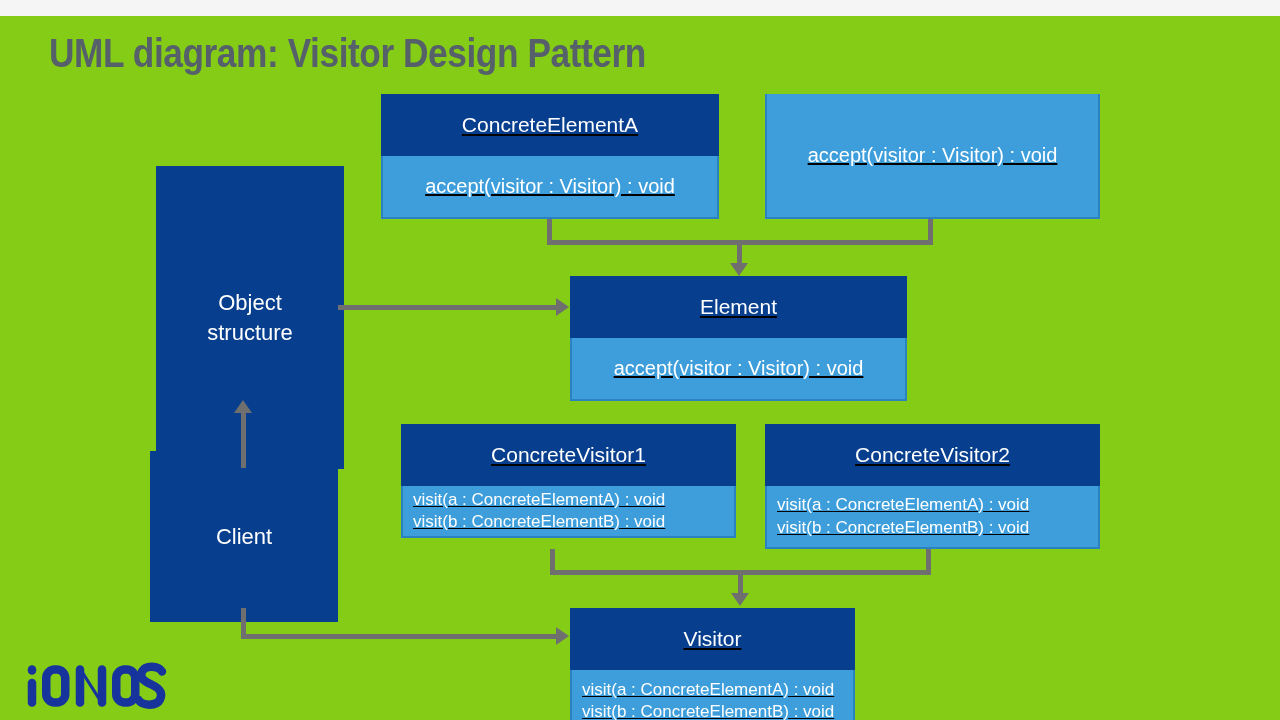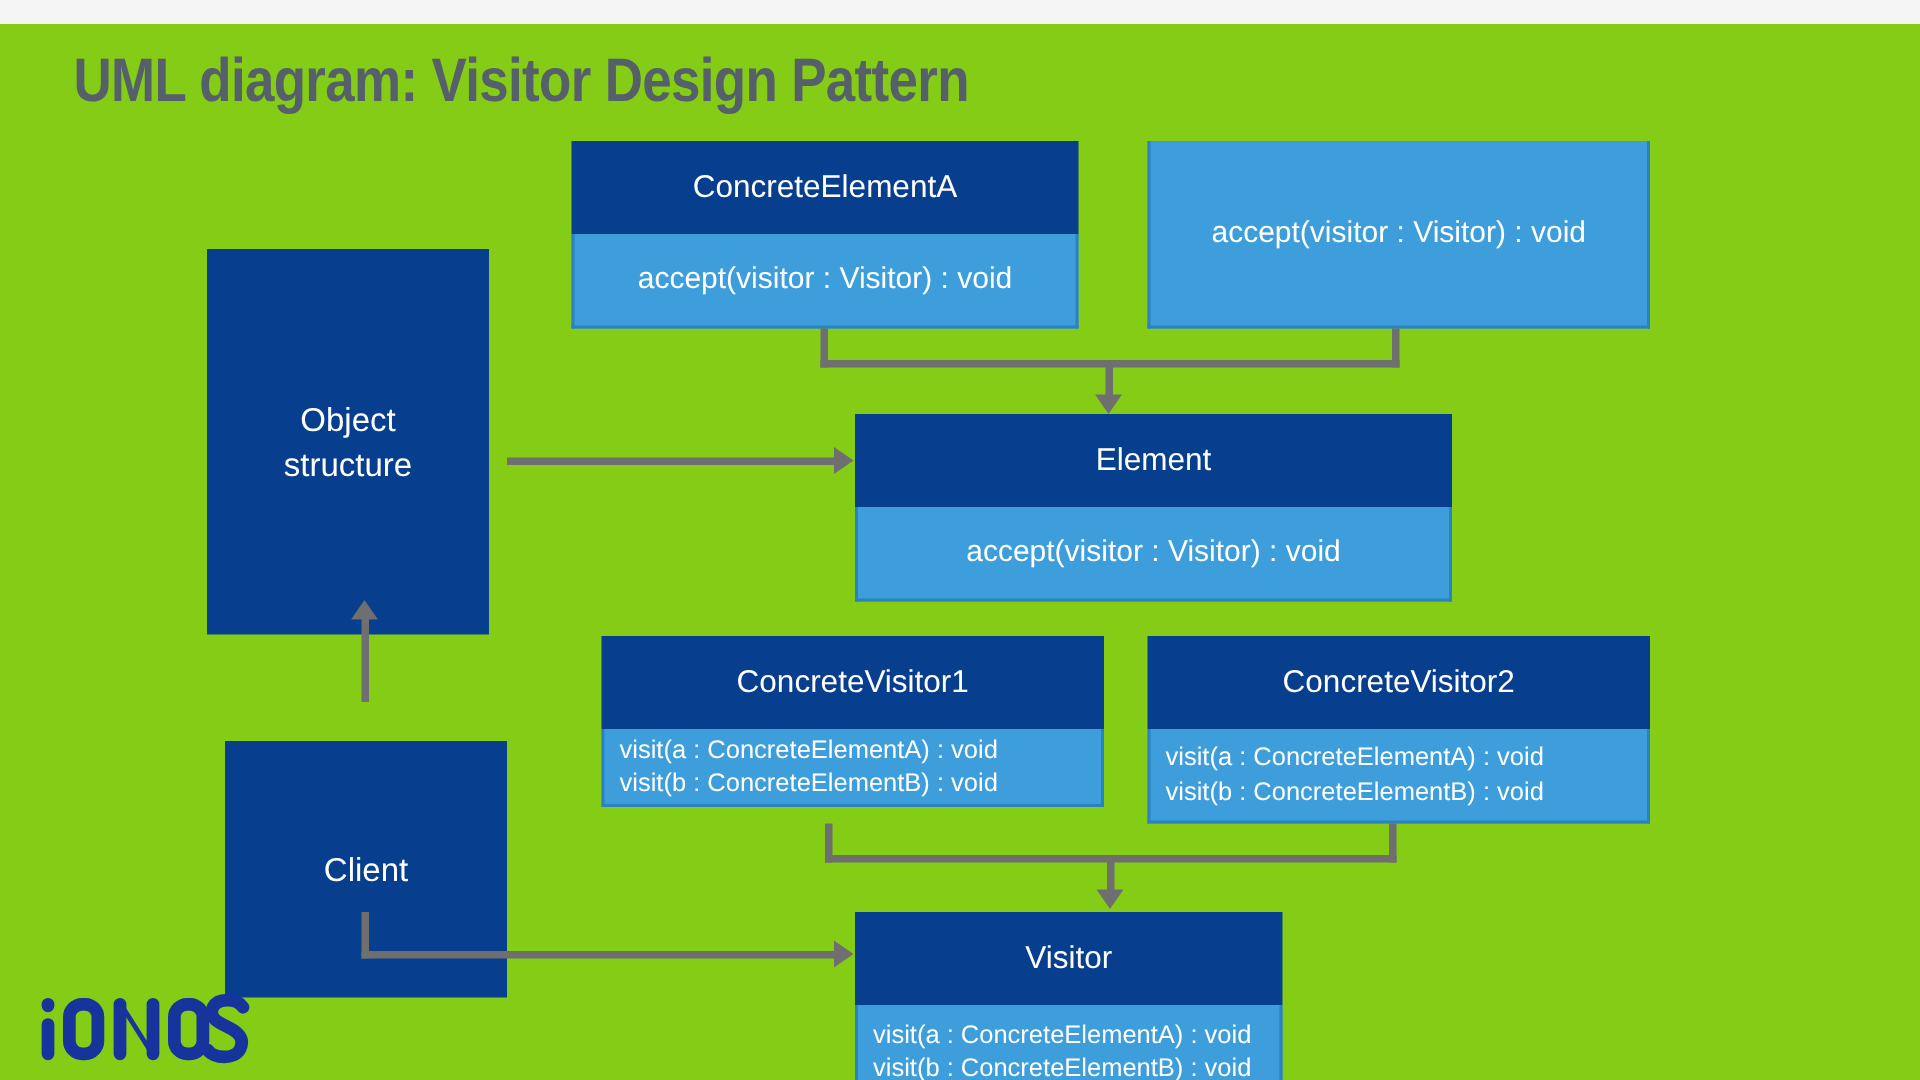--- a/index.html
+++ b/index.html
@@ -9,21 +9,21 @@
     font-family:"Liberation Sans", sans-serif;
     margin-top:16px;
   }
   .title {
     position:absolute; left:49px; top:14px;
     font-size:41px; font-weight:bold; color:#55606a;
     letter-spacing:-0.5px; white-space:nowrap;
     transform:scaleX(0.86); transform-origin:left top;
   }
   
-  .uml-box { position:absolute; display:flex; flex-direction:column; }
+  .uml-box { position:absolute; display:flex; flex-direction:column;text-decoration:underline; }
   .uml-head {
     height:62px; flex:0 0 62px; background:#073f8e; color:#ffffff;
     display:flex; align-items:center; justify-content:center;
     font-size:21px;
   }
   .uml-body {
     flex:1; background:#3d9edb; color:#ffffff;
     border:2px solid #2b82c0; border-top:none;
     display:flex; flex-direction:column; justify-content:center;
   }
@@ -57,21 +57,21 @@
       <div>accept(visitor : Visitor) : void</div>
     </div>
   </div>
 
   <div class="uml-box" style="left:765px;top:78px;width:335px;height:125px">
     <div class="uml-body center">
       <div>accept(visitor : Visitor) : void</div>
     </div>
   </div>
 
-  <div class="uml-box" style="left:570px;top:260px;width:398px;height:125px">
+  <div class="uml-box" style="left:570px;top:260px;width:337px;height:125px">
     <div class="uml-head">Element</div>
     <div class="uml-body center">
       <div>accept(visitor : Visitor) : void</div>
     </div>
   </div>
 
   <div class="uml-box" style="left:401px;top:408px;width:335px;height:114px">
     <div class="uml-head">ConcreteVisitor1</div>
     <div class="uml-body left">
       <div>visit(a : ConcreteElementA) : void</div>
@@ -88,25 +88,25 @@
   </div>
 
   <div class="uml-box" style="left:570px;top:592px;width:285px;height:126px">
     <div class="uml-head">Visitor</div>
     <div class="uml-body left">
       <div>visit(a : ConcreteElementA) : void</div>
       <div>visit(b : ConcreteElementB) : void</div>
     </div>
   </div>
 
-  <div class="simple-box" style="left:138px;top:150px;width:188px;height:257px">
+  <div class="simple-box" style="left:156px;top:150px;width:188px;height:303px">
     <div class="wrap-label">Object structure</div>
   </div>
 
-  <div class="simple-box" style="left:150px;top:478px;width:188px;height:171px">
+  <div class="simple-box" style="left:150px;top:435px;width:188px;height:171px">
     <div>Client</div>
   </div>
 
   <div>
     <div class="seg" style="left:547px;top:203px;width:5px;height:26px"></div>
     <div class="seg" style="left:928px;top:203px;width:5px;height:26px"></div>
     <div class="seg" style="left:547px;top:224px;width:386px;height:5px"></div>
     <div class="seg" style="left:737px;top:224px;width:5px;height:24px"></div>
     <div class="head down" style="left:730px;top:247px"></div>
   </div>

